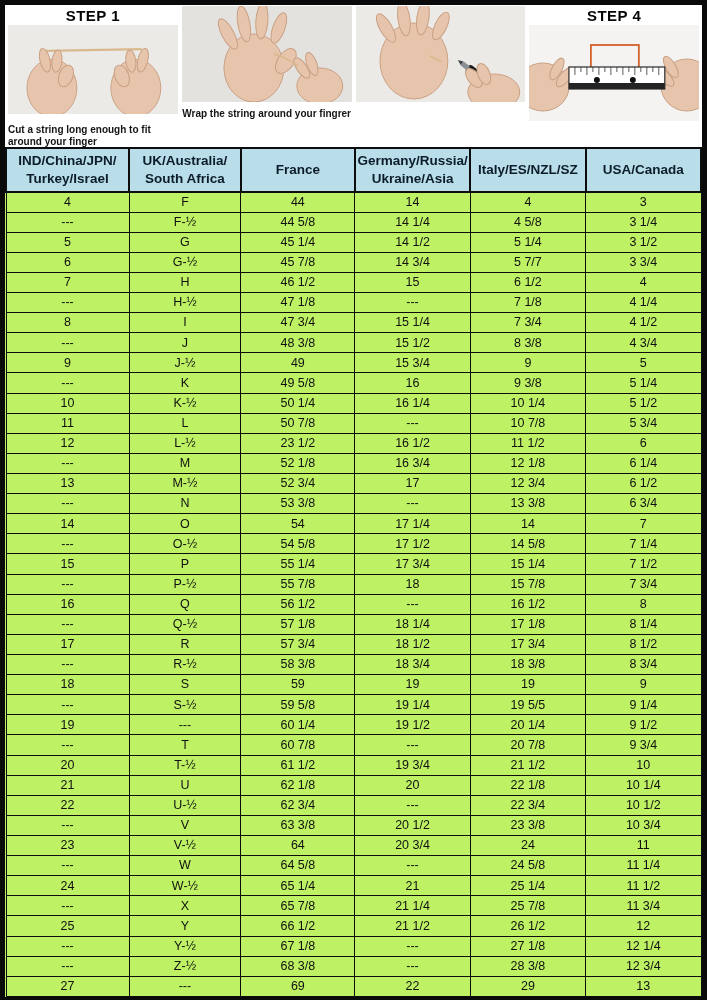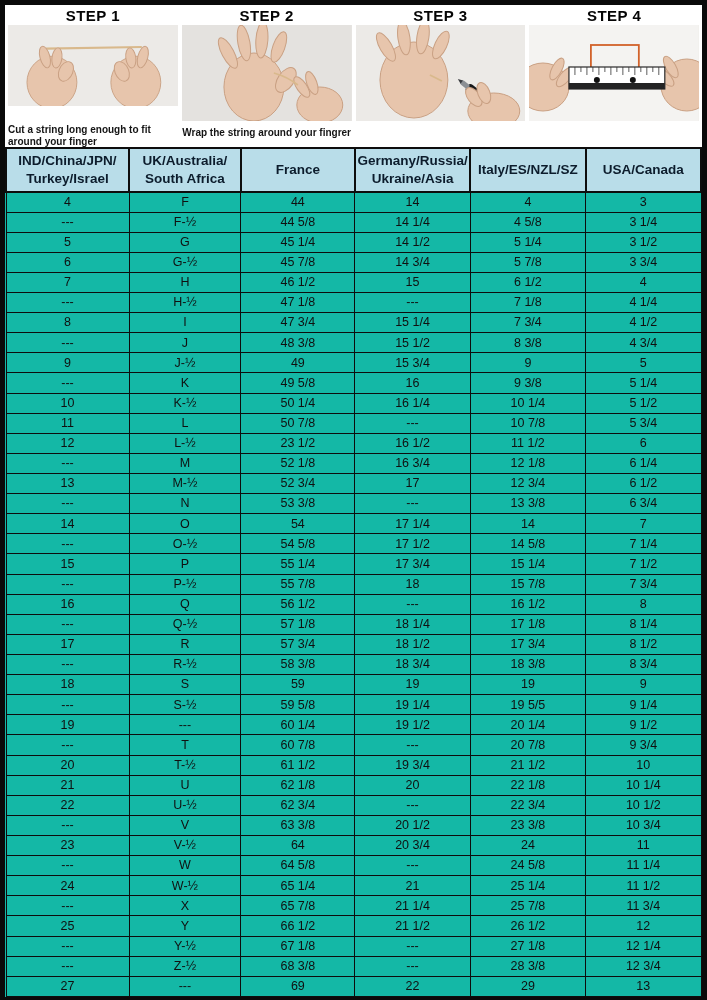--- a/index.html
+++ b/index.html
@@ -6,21 +6,21 @@
   * { box-sizing:border-box; }
   .frame {
     width:707px; height:1000px;
     background:#0a0a0a;
     padding:5px 5px 3px 5px;
     font-family:"Liberation Sans", sans-serif;
     display:flex;
   }
   .inner {
     flex:1;
-    background:#14b8a6;
+    background:#bef264;
     display:flex;
     flex-direction:column;
     overflow:hidden;
   }
   
   .steps {
     height:142px;
     display:flex;
     padding:1px 1px 0 1px;
     background:#ffffff;
@@ -46,21 +46,21 @@
     background:#eceae7;
     overflow:hidden;
   }
   .step-photo svg { display:block; width:100%; height:100%; }
   .step-caption {
     flex:1;
     font-size:10px;
     font-weight:600;
     line-height:1.15;
     color:#141414;
-    padding-top:18px;
+    padding-top:10px;
   }
   .step-caption.push { text-align:center; padding-top:6px; }
   
   .table-wrap { flex:1; display:flex; flex-direction:column;justify-content:flex-end; }
   table {
     width:100%; height:100%;
     border-collapse:collapse;
     table-layout:fixed;
   }
   th {
@@ -110,21 +110,20 @@
               <ellipse cx="135" cy="38" rx="5" ry="13" transform="rotate(12 135 38)"></ellipse>
               <ellipse cx="123" cy="39" rx="5" ry="12" transform="rotate(-6 123 39)"></ellipse>
               <ellipse cx="114" cy="55" rx="7" ry="12" transform="rotate(-18 114 55)"></ellipse>
             </g>
           </svg>
         </div>
         <div class="step-caption">Cut a string long enough to fit around your finger</div>
       </div>
 
       <div class="step">
-        <div class="step-title">STEP 2</div>
         <div class="step-photo">
           <svg viewBox="0 0 170 96" preserveAspectRatio="none">
             <rect x="0" y="0" width="170" height="96" fill="#e4e2df"></rect>
             <g fill="#e7c5ac" stroke="#c9a083" stroke-width="1">
               <ellipse cx="72" cy="62" rx="30" ry="34"></ellipse>
               <ellipse cx="46" cy="28" rx="6" ry="17" transform="rotate(-28 46 28)"></ellipse>
               <ellipse cx="62" cy="18" rx="6" ry="18" transform="rotate(-10 62 18)"></ellipse>
               <ellipse cx="80" cy="15" rx="6" ry="18" transform="rotate(4 80 15)"></ellipse>
               <ellipse cx="97" cy="22" rx="6" ry="16" transform="rotate(20 97 22)"></ellipse>
               <ellipse cx="104" cy="55" rx="8" ry="14" transform="rotate(35 104 55)"></ellipse>
@@ -132,21 +131,20 @@
               <ellipse cx="120" cy="62" rx="5" ry="12" transform="rotate(-35 120 62)"></ellipse>
               <ellipse cx="130" cy="58" rx="5" ry="12" transform="rotate(-20 130 58)"></ellipse>
             </g>
             <path d="M92 48 q14 4 24 12" fill="none" stroke="#d9b98c" stroke-width="1.8"></path>
           </svg>
         </div>
         <div class="step-caption push">Wrap the string around your fingrer</div>
       </div>
 
       <div class="step">
-        <div class="step-title">STEP 3</div>
         <div class="step-photo">
           <svg viewBox="0 0 170 96" preserveAspectRatio="none">
             <rect x="0" y="0" width="170" height="96" fill="#eceae7"></rect>
             <g fill="#e7c5ac" stroke="#c9a083" stroke-width="1">
               <ellipse cx="58" cy="55" rx="34" ry="38"></ellipse>
               <ellipse cx="30" cy="22" rx="6" ry="16" transform="rotate(-30 30 22)"></ellipse>
               <ellipse cx="48" cy="13" rx="6" ry="17" transform="rotate(-8 48 13)"></ellipse>
               <ellipse cx="67" cy="12" rx="6" ry="17" transform="rotate(8 67 12)"></ellipse>
               <ellipse cx="85" cy="20" rx="6" ry="15" transform="rotate(25 85 20)"></ellipse>
             </g>
@@ -252,21 +250,21 @@
               <td>45 1/4</td>
               <td>14 1/2</td>
               <td>5 1/4</td>
               <td>3 1/2</td>
             </tr>
             <tr>
               <td>6</td>
               <td>G-½</td>
               <td>45 7/8</td>
               <td>14 3/4</td>
-              <td>5 7/8</td>
+              <td>5 7/7</td>
               <td>3 3/4</td>
             </tr>
             <tr>
               <td>7</td>
               <td>H</td>
               <td>46 1/2</td>
               <td>15</td>
               <td>6 1/2</td>
               <td>4</td>
             </tr>

